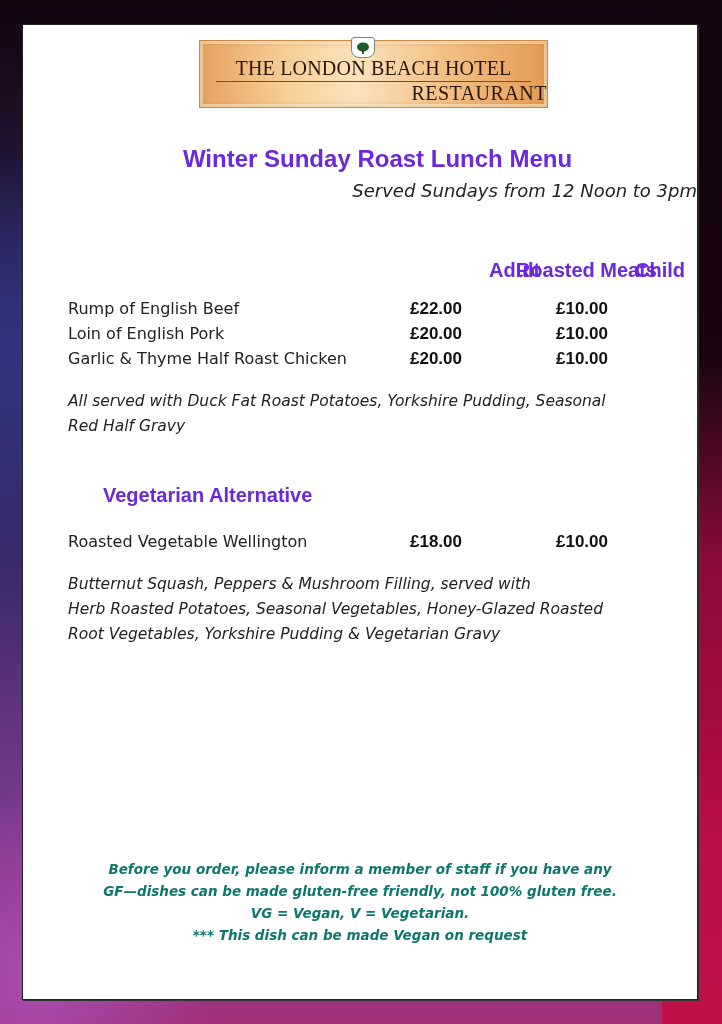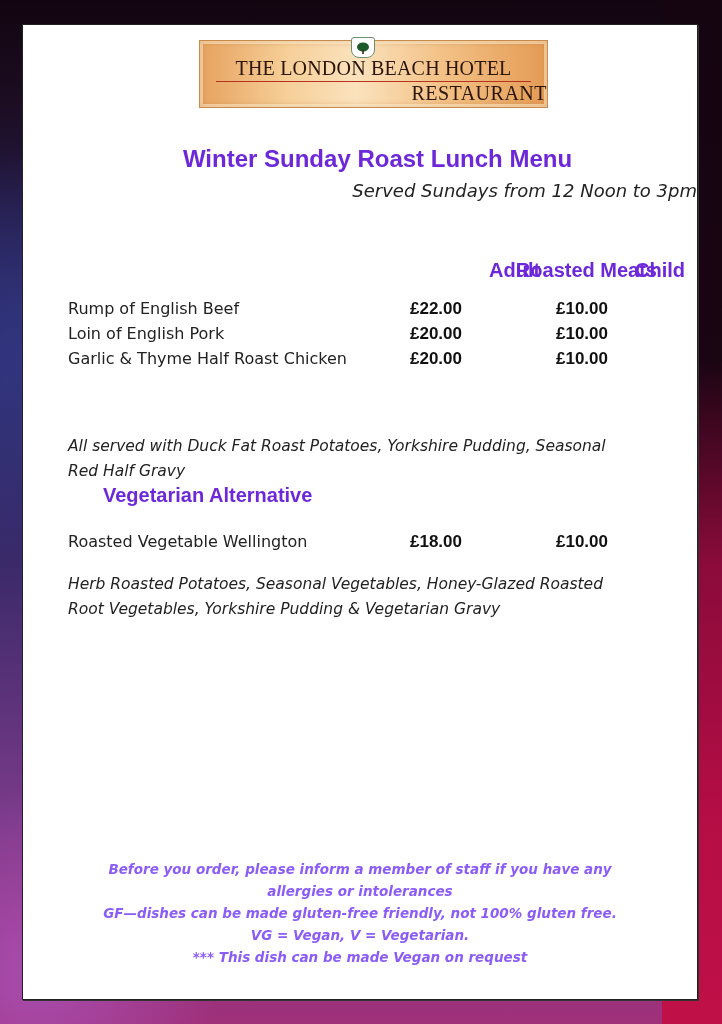--- a/index.html
+++ b/index.html
@@ -73,21 +73,21 @@
       line-height: 25px; color: #222;
     }
     .desc div { white-space: nowrap; }
     .promo {
       position: absolute; left: 0; right: 0; top: 676px; text-align: center;
       font-family: "Liberation Sans", sans-serif; font-weight: bold; font-size: 23px; line-height: 36px;
     }
     .allergy {
       position: absolute; left: 0; right: 0; top: 833px; text-align: center;
       font-family: "DejaVu Sans", sans-serif; font-style: italic; font-weight: bold;
-      font-size: 13.5px; line-height: 22px; color: #8b5cf6;
+      font-size: 13.5px; line-height: 22px; color: #0f766e;
     }
   </style>
 </head>
 <body>
 
 <div class="rightfade"></div>
 
 <div class="card">
 
   <div class="logo">
@@ -120,40 +120,40 @@
     <span class="name">Loin of English Pork</span>
     <span class="price p-adult">£20.00</span>
     <span class="price p-child">£10.00</span>
   </div>
   <div class="row" style="top:324px;">
     <span class="name">Garlic &amp; Thyme Half Roast Chicken</span>
     <span class="price p-adult">£20.00</span>
     <span class="price p-child">£10.00</span>
   </div>
 
-  <div class="desc" style="top:364px;margin-top:45px;">
+  <div class="desc" style="top:364px;">
     <div>All served with Duck Fat Roast Potatoes, Yorkshire Pudding, Seasonal</div>
     <div>Red Half Gravy</div>
   </div>
 
   <div class="sec-head green" style="top:459px;">Vegetarian Alternative</div>
 
   <div class="row" style="top:507px;">
     <span class="name">Roasted Vegetable Wellington</span>
     <span class="price p-adult">£18.00</span>
     <span class="price p-child">£10.00</span>
   </div>
 
   <div class="desc" style="top:547px;">
+    <div>Butternut Squash, Peppers &amp; Mushroom Filling, served with</div>
     <div>Herb Roasted Potatoes, Seasonal Vegetables, Honey-Glazed Roasted</div>
     <div>Root Vegetables, Yorkshire Pudding &amp; Vegetarian Gravy</div>
   </div>
 
 
   <div class="allergy">
     <div>Before you order, please inform a member of staff if you have any</div>
-    <div>allergies or intolerances</div>
     <div>GF—dishes can be made gluten-free friendly, not 100% gluten free.</div>
     <div>VG = Vegan, V = Vegetarian.</div>
     <div>*** This dish can be made Vegan on request</div>
   </div>
 
 </div>
 
 </body></html>

